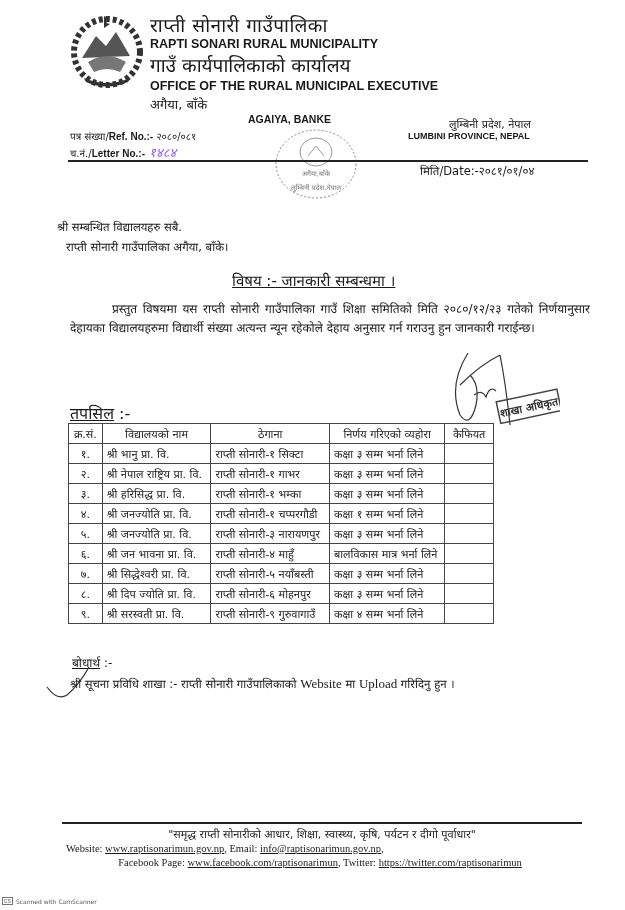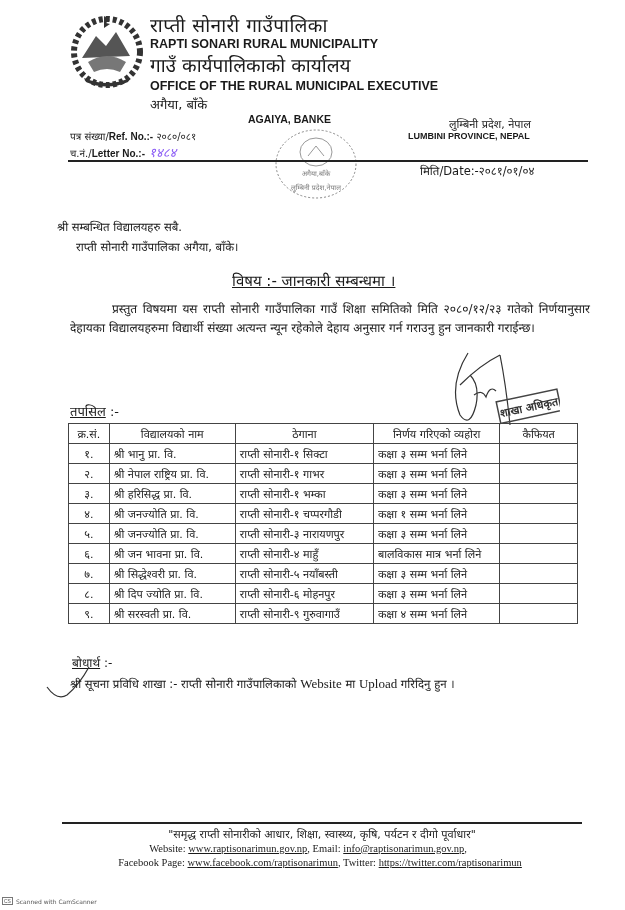--- a/index.html
+++ b/index.html
@@ -17,39 +17,39 @@
   .prov-np { left: 425px; top: 116px; font-size: 11px; width: 130px; text-align: center; }
   .prov-en { left: 408px; top: 131px; font-size: 9px; font-weight: bold; font-family: "Liberation Sans", sans-serif; }
   .ref { left: 70px; top: 129px; font-size: 10px; }
   .ref b { font-family: "Liberation Sans", sans-serif; }
   .letter { left: 70px; top: 143px; font-size: 10px; }
   .hand { font-family: "DejaVu Serif", serif; font-size: 13px; color: #8b5cf6; font-style: italic; }
   .rule1 { left: 68px; top: 160px; width: 520px; height: 2px; background: #222; }
   .date { left: 420px; top: 163px; font-size: 11.5px; }
   .stamp { left: 268px; top: 122px; width: 100px; height: 80px; }
   .addr1 { left: 57px; top: 219px; font-size: 11.5px; }
-  .addr2 { left: 76px; top: 239px; font-size: 11.5px; }
+  .addr2 { left: 66px; top: 239px; font-size: 11.5px; }
   .subject { left: 232px; top: 270px; font-size: 15px; text-decoration: underline; }
   .body-p { left: 70px; top: 300px; width: 520px; font-size: 12px; line-height: 19px; text-align: justify; text-indent: 42px; }
   .sign { left: 440px; top: 345px; width: 120px; height: 90px; }
-  .tapasil { left: 70px; top: 402px; font-size: 13px; }
+  .tapasil { left: 70px; top: 402px; font-size: 16px; }
   .tapasil span:first-child { text-decoration: underline; }
-  table.sched { position: absolute; left: 68px; top: 423px; width: 510px; border-collapse: collapse; font-size: 11px; padding-left: 34px; }
+  table.sched { position: absolute; left: 68px; top: 423px; width: 426px; border-collapse: collapse; font-size: 11px; padding-left: 34px; }
   table.sched th, table.sched td { border: 1px solid #444; height: 19px; padding: 0 4px; white-space: nowrap; font-weight: normal; }
   table.sched th { text-align: center; }
   table.sched td.c { text-align: center; }
   .col1 { width: 32px; } .col2 { width: 118px; } .col3 { width: 130px; } .col4 { width: 118px; } .col5 { width: 70px; }
   .cc-head { left: 72px; top: 654px; font-size: 12px; }
   .cc-head span:first-child { text-decoration: underline; }
   .cc-line { left: 70px; top: 676px; font-size: 11.5px; font-family: "DejaVu Sans", sans-serif; }
   .cc-line .latin { font-family: "Liberation Serif", serif; font-size: 13px; }
   .check { left: 45px; top: 665px; width: 50px; height: 40px; }
   .rule2 { left: 62px; top: 822px; width: 520px; height: 2px; background: #222; }
   .motto { left: 62px; top: 826px; width: 520px; text-align: center; font-size: 11px; }
-  .contact1 { left: 48px; top: 843px; width: 520px; text-align: center; font-size: 10.5px; font-family: "Liberation Serif", serif; }
+  .contact1 { left: 66px; top: 843px; width: 520px; font-size: 10.5px; font-family: "Liberation Serif", serif; }
   .contact2 { left: 40px; top: 857px; width: 560px; text-align: center; font-size: 10.5px; font-family: "Liberation Serif", serif; }
   a { color: #1a1a1a; text-decoration: underline; }
   .cs { left: 2px; top: 897px; font-size: 6px; color: #555; display: flex; align-items: center; gap: 3px; }
   .cs-box { border: 1px solid #777; font-size: 5px; padding: 0 1px; font-family: "Liberation Sans", sans-serif; }
 </style>
 </head>
 <body>
 
 <svg class="abs logo" viewBox="0 0 78 78">
   <circle cx="39" cy="40" r="33" fill="none" stroke="#333" stroke-width="6" stroke-dasharray="4 3"></circle>

